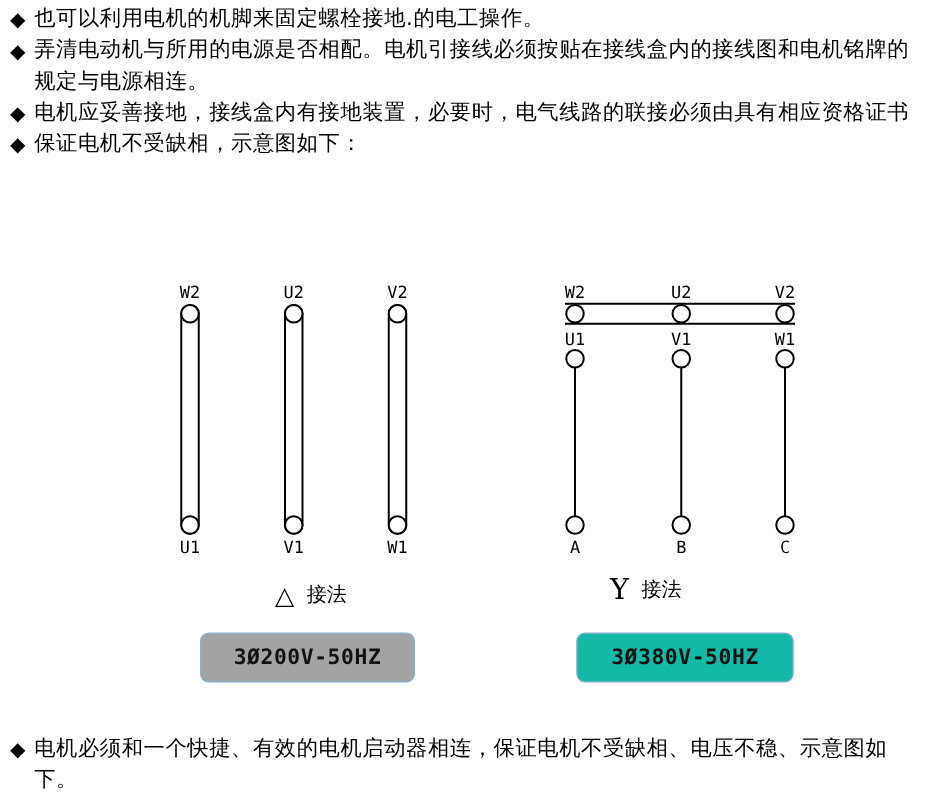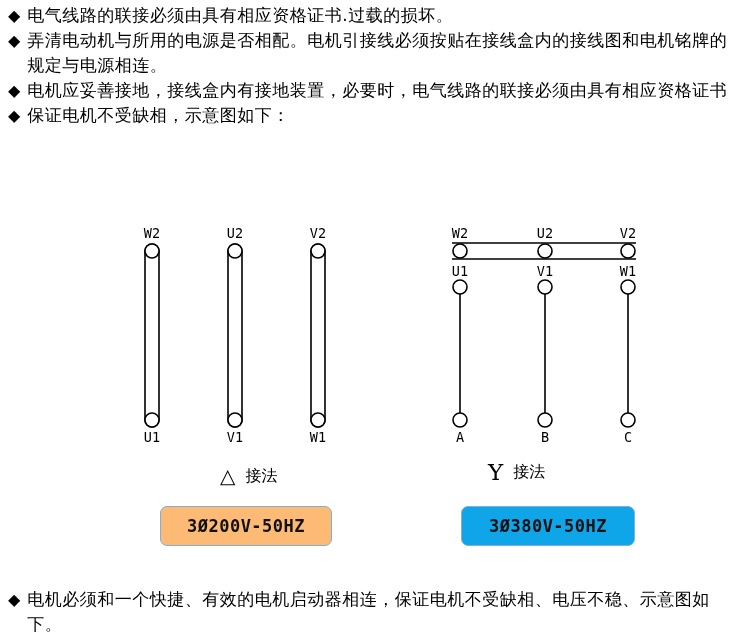--- a/index.html
+++ b/index.html
@@ -90,21 +90,21 @@
   }
 </style>
 </head>
 <body>
 
 <div class="page">
 
   <ul class="bullet-list">
     <li class="bullet-item">
       <span class="marker">◆</span>
-      <span class="btext">电气线路的联接必须由具有相应资格证书.过载的损坏。</span>
+      <span class="btext">也可以利用电机的机脚来固定螺栓接地.的电工操作。</span>
     </li>
     <li class="bullet-item">
       <span class="marker">◆</span>
       <span class="btext">弄清电动机与所用的电源是否相配。电机引接线必须按贴在接线盒内的接线图和电机铭牌的规定与电源相连。</span>
     </li>
     <li class="bullet-item">
       <span class="marker">◆</span>
       <span class="btext">电机应妥善接地，接线盒内有接地装置，必要时，电气线路的联接必须由具有相应资格证书</span>
     </li>
     <li class="bullet-item">
@@ -169,21 +169,21 @@
 
   <div class="caption delta-cap">
     <span class="cap-symbol">△</span>
     <span class="cap-text">接法</span>
   </div>
   <div class="caption star-cap">
     <span class="cap-symbol">Y</span>
     <span class="cap-text">接法</span>
   </div>
 
-  <div class="voltage-box delta-box" style="background: #fdba74; border: 1px solid rgb(134, 174, 208);">3Ø200V-50HZ</div>
-  <div class="voltage-box star-box" style="background: #0ea5e9; border: 1px solid rgb(134, 174, 208);">3Ø380V-50HZ</div>
+  <div class="voltage-box delta-box" style="background: #a3a3a3; border: 1px solid rgb(134, 174, 208);">3Ø200V-50HZ</div>
+  <div class="voltage-box star-box" style="background: #14b8a6; border: 1px solid rgb(134, 174, 208);">3Ø380V-50HZ</div>
 
   <div class="closing-item">
     <span class="marker">◆</span>
     <span class="btext">电机必须和一个快捷、有效的电机启动器相连，保证电机不受缺相、电压不稳、示意图如下。</span>
   </div>
 
 </div>
 
 </body></html>

